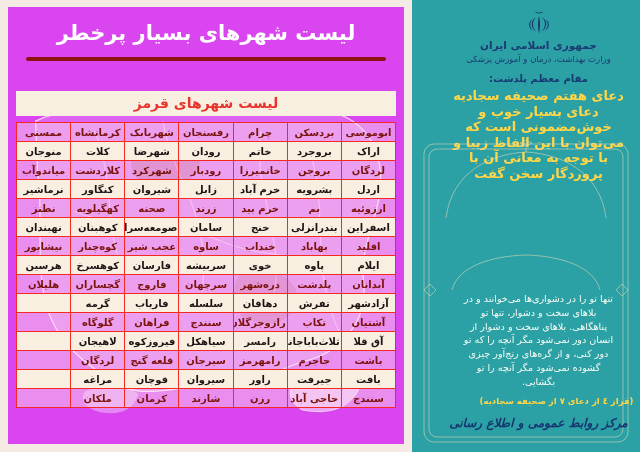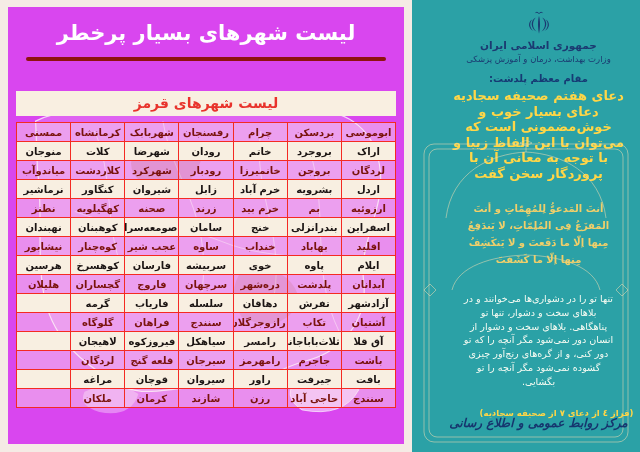--- a/index.html
+++ b/index.html
@@ -52,21 +52,21 @@
   }
   .frame-svg{position:absolute;top:140px;left:8px;width:212px;height:306px;}
   .arabic-text{
     top:200px;left:28px !important;right:28px !important;
     color:#f0cf6a;font-weight:bold;font-size:10px;line-height:17px;text-align:center;
   }
   .persian-text{
     top:292px;left:25px !important;right:25px !important;
     color:#f7fcf3;font-weight:normal;font-size:9.6px;line-height:13.8px;text-align:center;
   }
-  .citation-text{top:408px;color:#ffd647;font-weight:bold;font-size:8.5px;padding-left:36px;}
+  .citation-text{top:396px;color:#ffd647;font-weight:bold;font-size:8.5px;padding-left:36px;}
   .credit-text{
     top:416px;color:#16356e;font-weight:bold;font-size:12px;font-style:italic;
   }
 </style>
 </head>
 <body>
 
 <div class="red-panel">
   <div class="main-title">لیست شهرهای بسیار پرخطر</div>
   <div class="title-rule"></div>
@@ -256,17 +256,16 @@
       <rect x="9" y="9" width="194" height="288" rx="8"></rect>
       <path d="M26 78 C32 32 70 14 106 12 C142 14 180 32 186 78"></path>
       <path d="M106 12 L106 3"></path>
       <path d="M32 150 C38 126 72 116 106 115 C140 116 174 126 180 150"></path>
       <path d="M4 150 l6 -6 l6 6 l-6 6 z"></path>
       <path d="M196 150 l6 -6 l6 6 l-6 6 z"></path>
       <path d="M100 3 l6 -3 l6 3 l-6 3 z"></path>
     </g>
   </svg>
 
-  <div class="abs arabic-text">أنتَ المَدعوُّ لِلمُهِمّاتِ و أنتَ المَفزَعُ فِی المُلِمّاتِ، لا یَندَفِعُ مِنها اِلّا ما دَفَعتَ و لا یَنکَشِفُ مِنها اِلّا ما کَشَفتَ</div>
   <div class="abs persian-text">تنها تو را در دشواری‌ها می‌خوانند و در بلاهای سخت و دشوار، تنها تو پناهگاهی. بلاهای سخت و دشوار از انسان دور نمی‌شود مگر آنچه را که تو دور کنی، و از گره‌های رنج‌آور چیزی گشوده نمی‌شود مگر آنچه را تو بگشایی.</div>
   <div class="abs citation-text">(فراز ٤ از دعای ٧ از صحیفه سجادیه)</div>
   <div class="abs credit-text">مرکز روابط عمومی و اطلاع رسانی</div>
 </div>
 
 </body></html>

